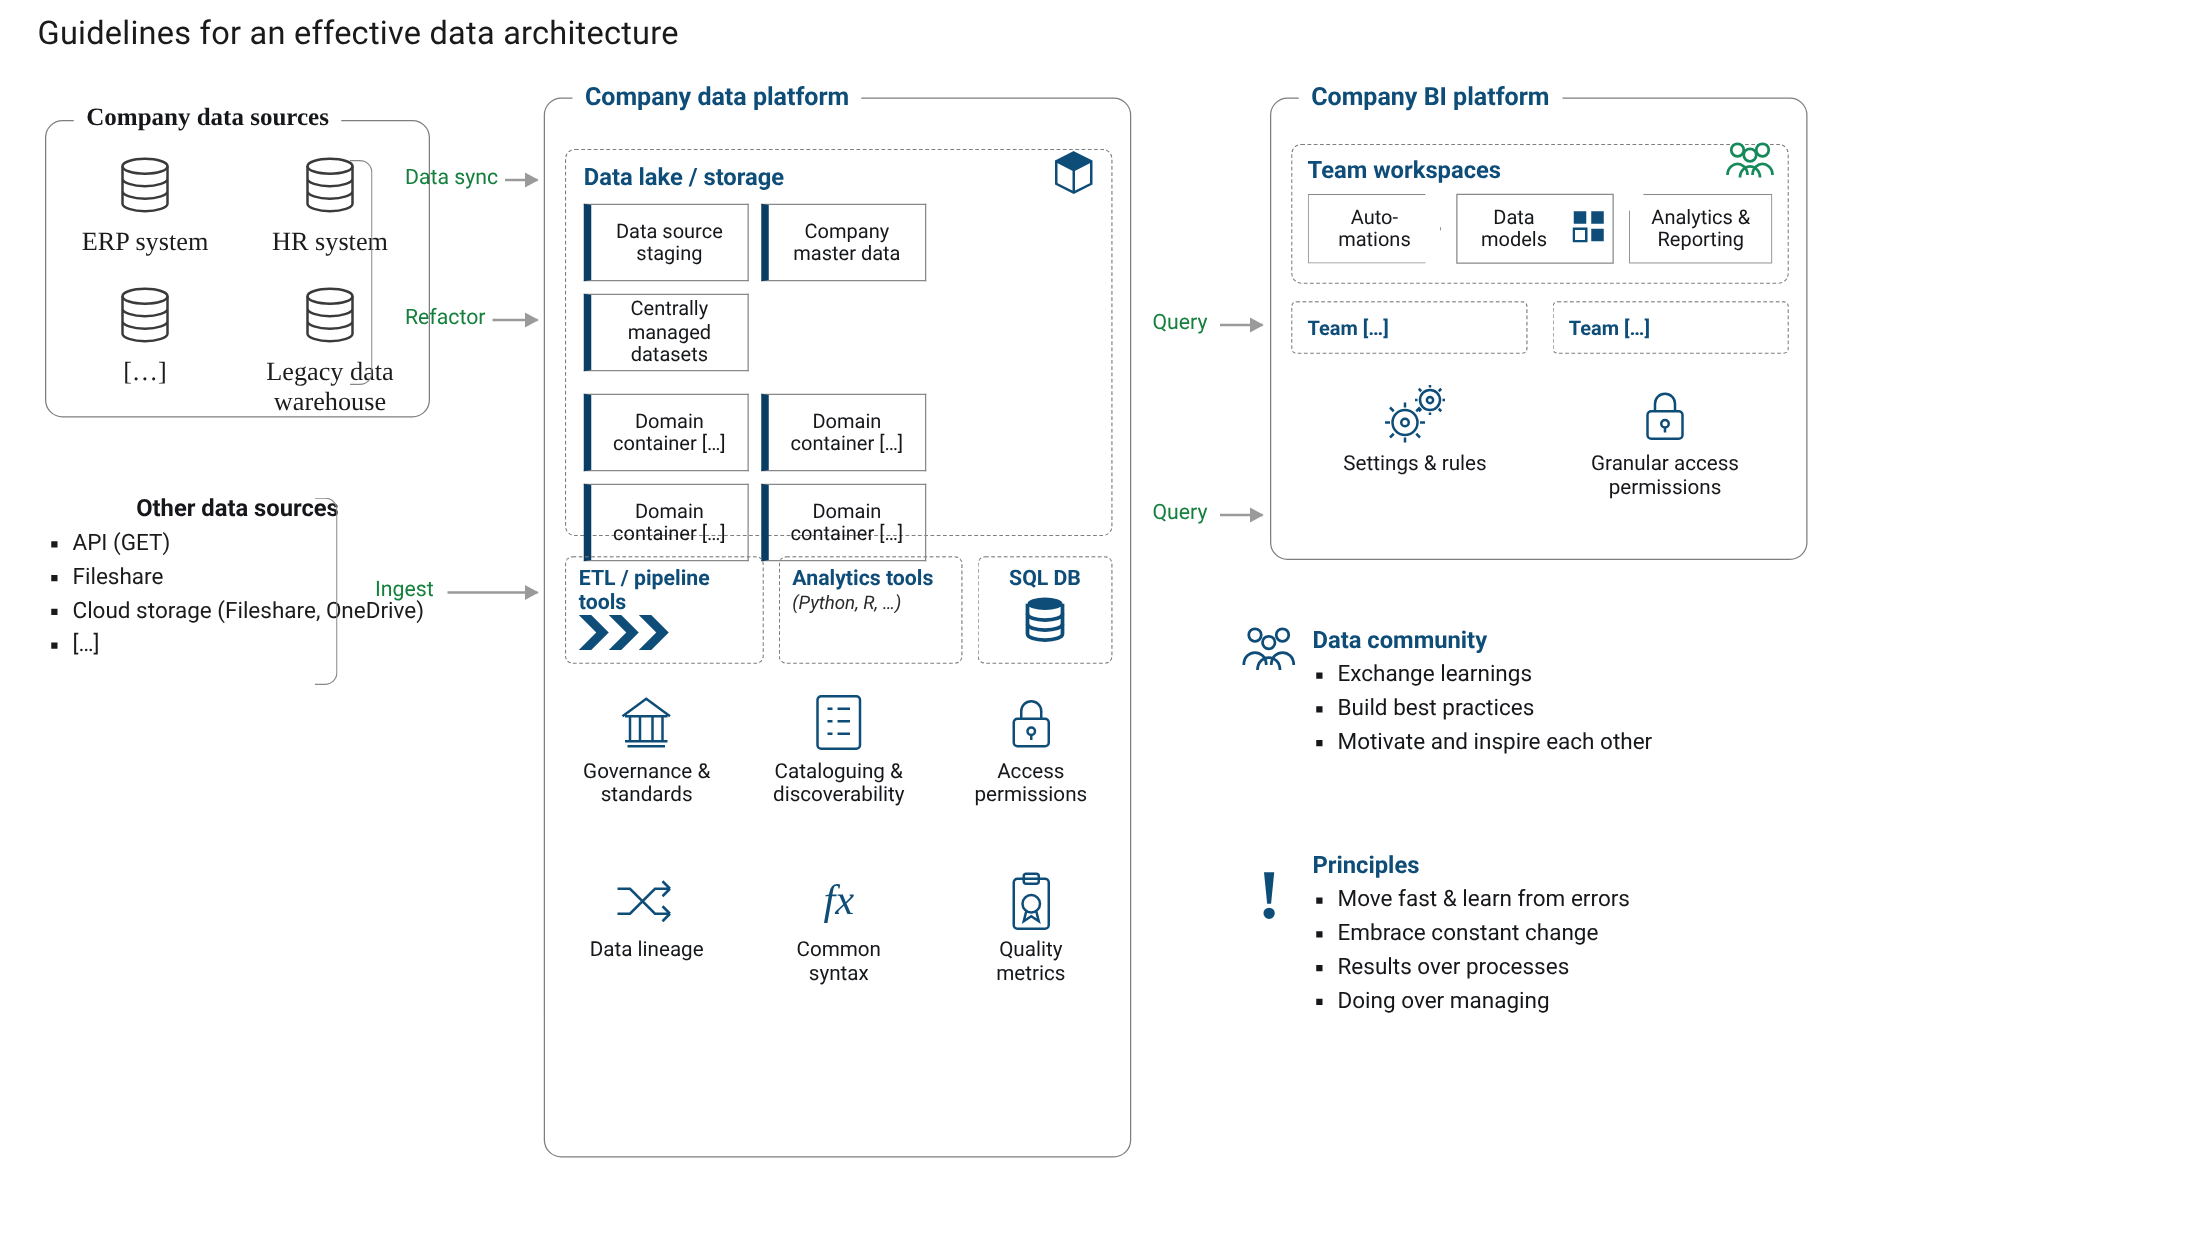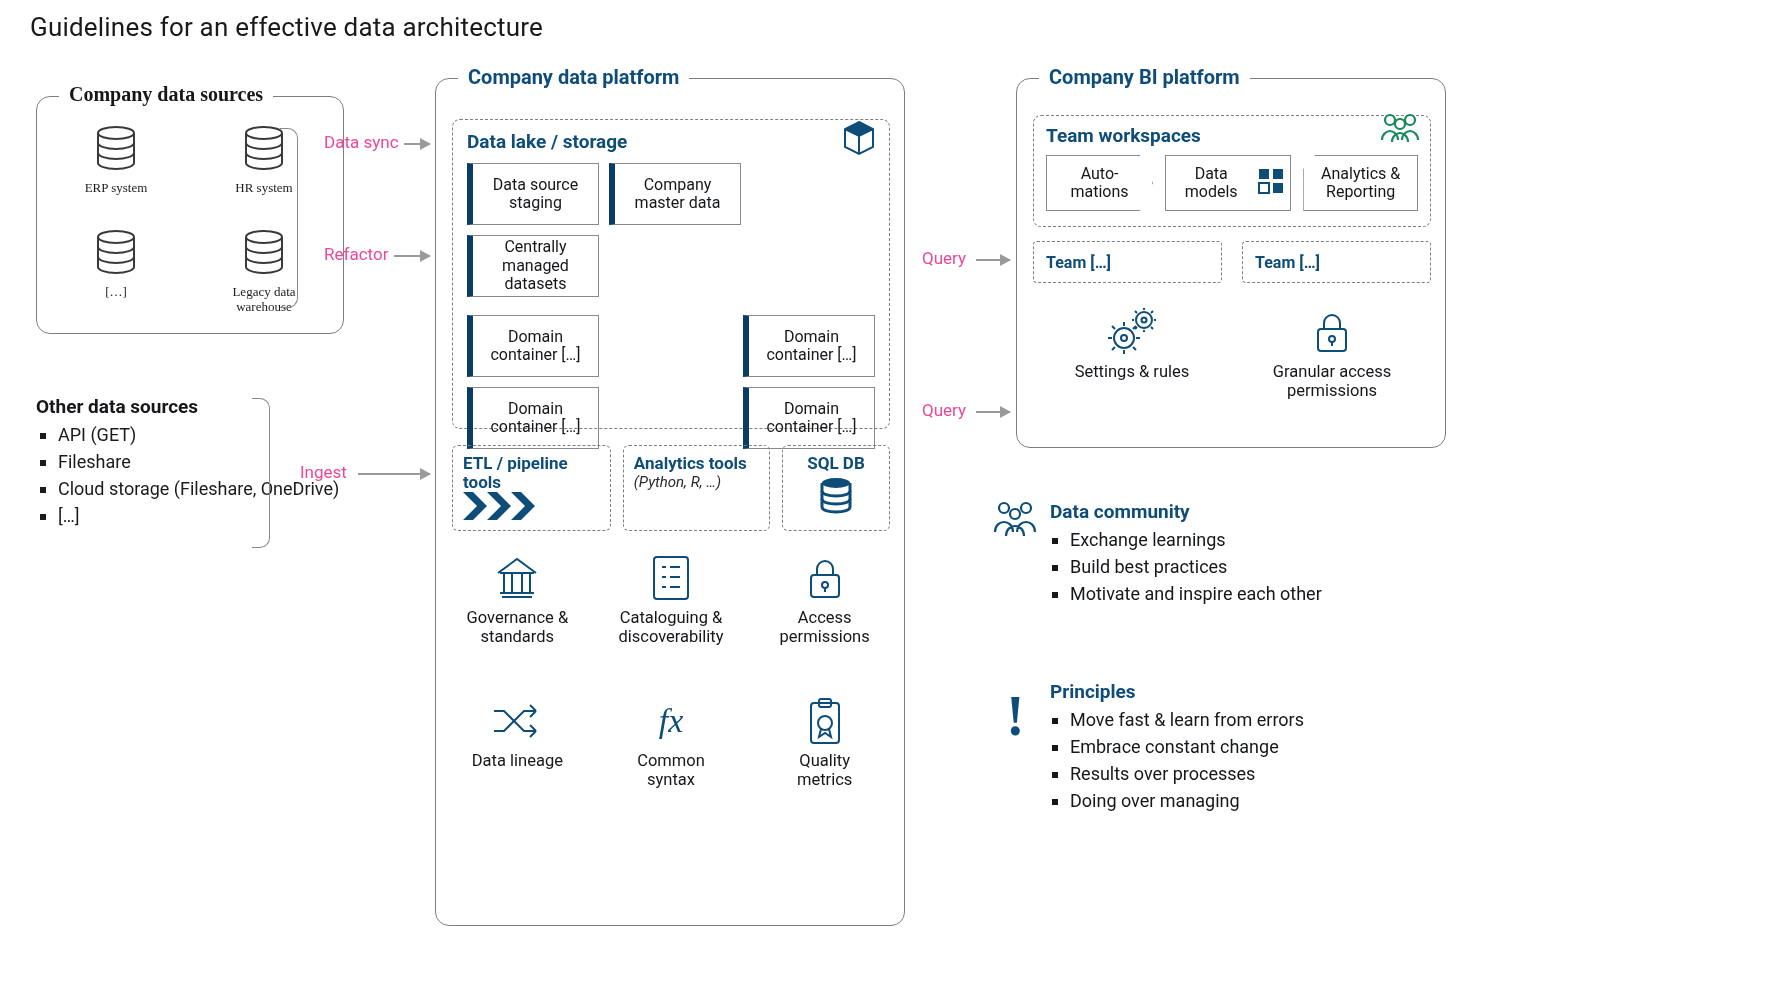--- a/index.html
+++ b/index.html
@@ -36,27 +36,27 @@
     position:absolute; top:-14px; left:22px;
     padding:0 10px; background:#fff;
     font-size:20px; font-weight:700; color:var(--teal);
   }
 
   
   #src-co { left:36px; top:96px; width:308px; height:238px;font-family:Liberation Serif, serif; }
   #src-co .panel-title { color:var(--ink); font-weight:700; }
   .db-grid { position:absolute; top:26px; left:24px; width:260px; display:flex; flex-wrap:wrap; gap:6px 38px; }
   .db-item { width:110px; text-align:center; }
-  .db-item .lbl { font-size:13px; color:#1c1c1c; line-height:1.15; margin-top:4px; min-height:40px; }
+  .db-item .lbl { font-size:21px; color:#1c1c1c; line-height:1.15; margin-top:4px; min-height:40px; }
   .db-icon { width:54px; height:54px; margin:0 auto; }
   .db-icon svg { width:54px; height:54px; stroke:#3a3a3a; fill:none; stroke-width:2; }
 
   
   #src-other { position:absolute; left:36px; top:395px; width:308px; }
-  #src-other h3 { margin:0 0 6px 0; font-size:19px; font-weight:700; }
+  #src-other h3 { margin:0 0 6px 0; font-size:19px; font-weight:700;text-align:center; }
   #src-other ul { margin:0; padding-left:22px; list-style-type:square; }
   #src-other li { font-size:18px; margin:6px 0; color:#1b1b1b; }
 
   
   #dp { left:435px; top:78px; width:470px; height:848px; }
 
   .dashed-panel {
     position:absolute;
     border:1.5px dashed var(--box-line);
     border-radius:8px;
@@ -65,21 +65,21 @@
 
   #datalake { left:16px; top:40px; width:438px; height:310px; padding:10px 14px; }
   #datalake .sect-title { display:block; margin-bottom:10px; }
   .dl-grid { display:flex; flex-wrap:wrap; gap:10px; }
   .dl-box {
     width:132px; height:62px; border:1px solid #888;
     border-left:6px solid var(--teal-dark);
     display:flex; align-items:center; justify-content:center;
     font-size:16px; text-align:center; line-height:1.15; padding:0 6px;
   }
-  .dl-row2 { margin-top:18px;justify-content:space-between; }
+  .dl-row2 { margin-top:18px; }
 
   .tools-row { position:absolute; left:16px; top:366px; width:438px; display:flex; gap:12px; }
   .tool-card { height:86px; border:1.5px dashed var(--box-line); border-radius:6px; padding:8px 10px; position:relative; }
   .tool-card .ttl { font-size:17px; font-weight:700; color:var(--teal); line-height:1.1; }
   .tool-card .sub { font-size:15px; font-style:italic; color:#2a2a2a; }
   #etl { width:162px; }
   #ana { width:150px; }
   #sql { width:110px; text-align:center; }
 
   .feat-grid {
@@ -115,21 +115,21 @@
   .side-list { position:absolute; left:1050px; width:420px; }
   #community { top:500px; }
   #principles { top:680px; }
   .side-list .hd { font-size:19px; font-weight:700; color:var(--teal); margin-bottom:6px; }
   .side-list ul { margin:0; padding-left:20px; list-style-type:square; }
   .side-list li { font-size:18px; margin:6px 0; }
   .side-ico { position:absolute; left:-60px; top:-2px; width:50px; height:50px; }
 
   
   .arrow-label {
-    position:absolute; font-size:17px; color:#ec4899; white-space:nowrap;
+    position:absolute; font-size:17px; color:#15803d; white-space:nowrap;
   }
   .arr { position:absolute; height:2px; background:var(--line); }
   .arr::after {
     content:""; position:absolute; right:-1px; top:-5px;
     border-left:11px solid var(--line); border-top:6px solid transparent; border-bottom:6px solid transparent;
   }
 
   
   .brak { position:absolute; border:1.5px solid #888; border-left:none; border-radius:0 10px 10px 0; }
 </style>

